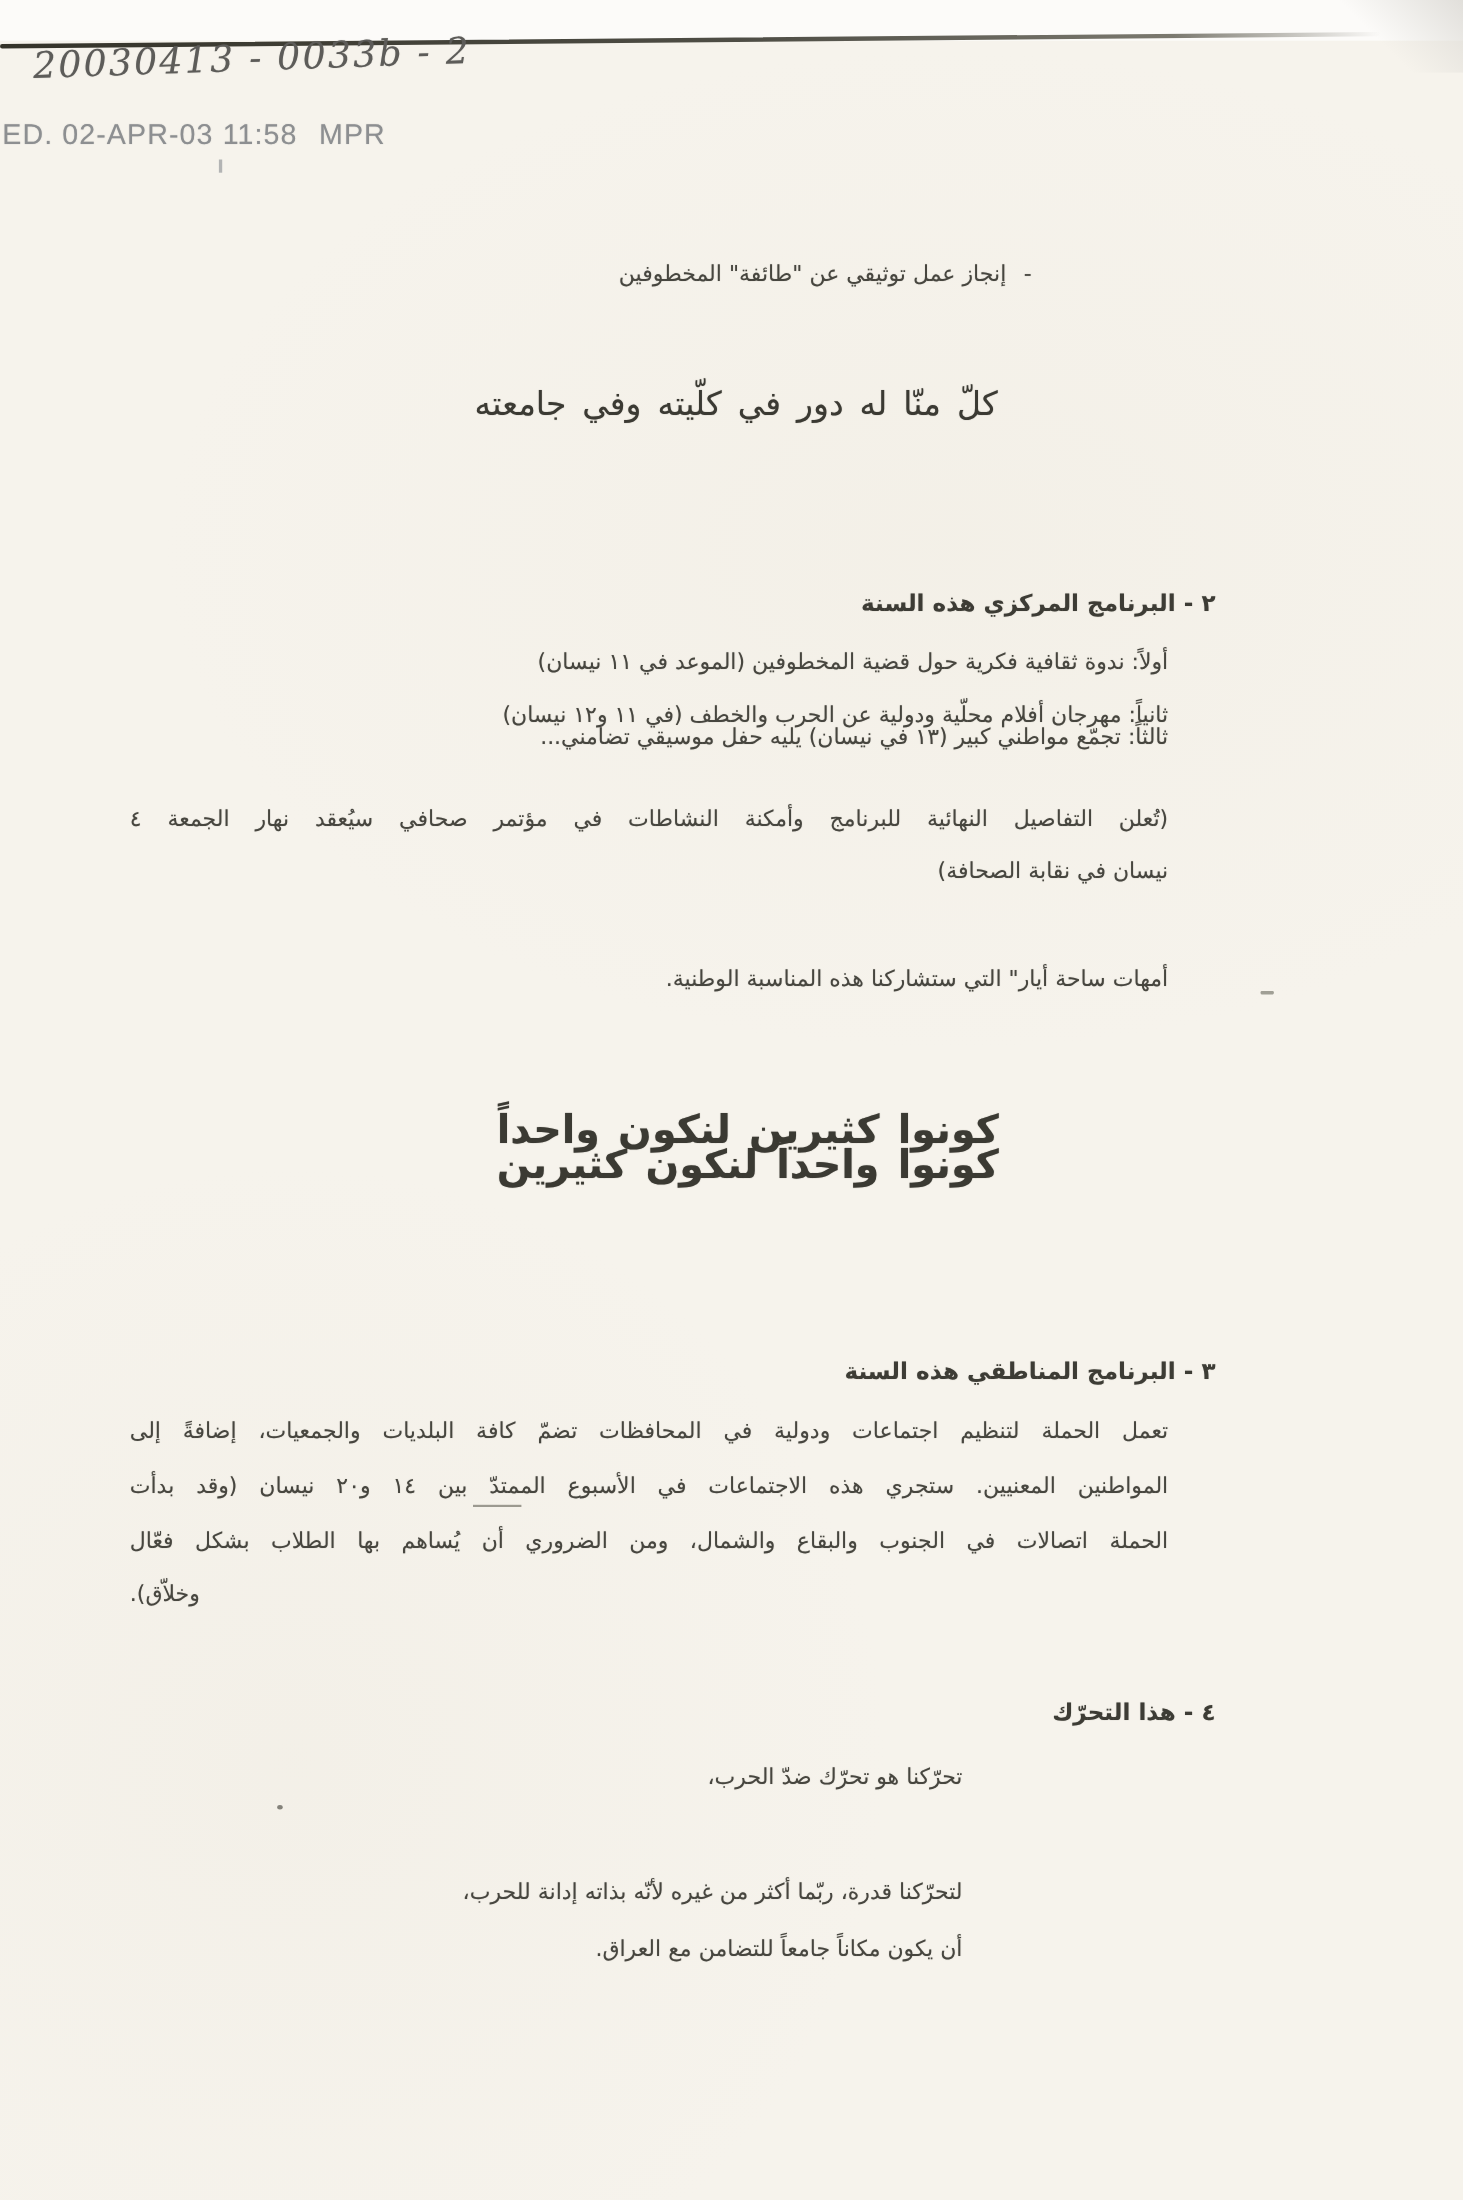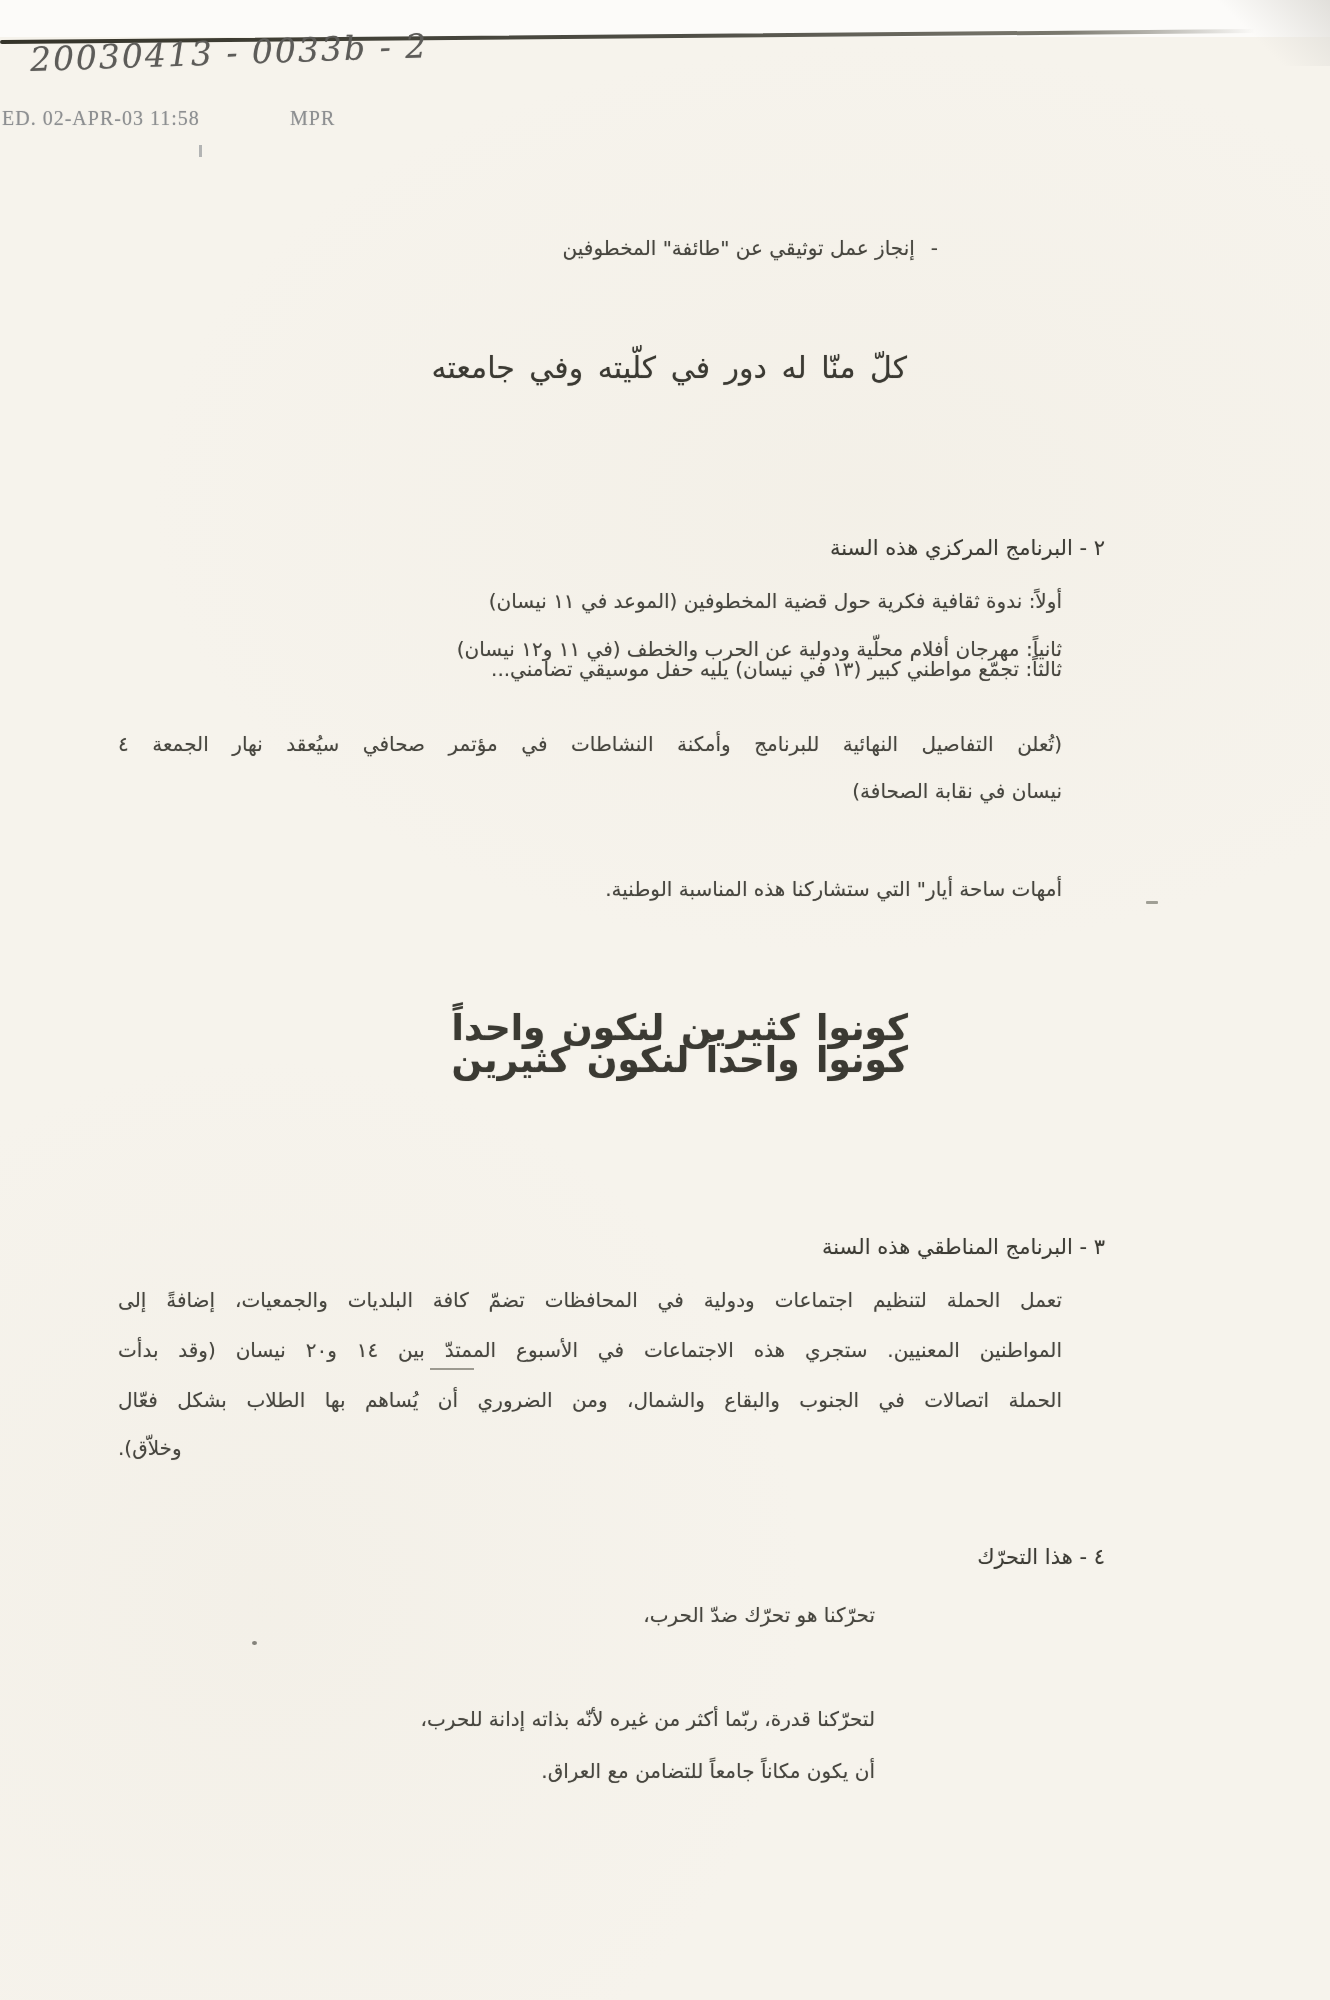--- a/index.html
+++ b/index.html
@@ -19,36 +19,36 @@
     transform:rotate(-0.5deg);transform-origin:0 0;}
   .handwriting{
     position:absolute;top:40px;left:30px;
     font-family:"DejaVu Serif", serif;font-style:italic;
     font-size:33px;letter-spacing:2px;color:#5d5c59;
     transform:rotate(-2deg);transform-origin:0 50%;
     text-shadow:0 0 1px rgba(93,92,89,.4);white-space:nowrap;
   }
   .fax{
     position:absolute;top:107px;
-    font-family:Liberation Serif, serif;
-    font-size:20px;letter-spacing:1px;color:#8d8f91;white-space:nowrap;
+    font-family:Liberation Sans, sans-serif;
+    font-size:26px;letter-spacing:1px;color:#8d8f91;white-space:nowrap;
     text-shadow:0 0 1px rgba(141,143,145,.5);
   }
   .fax-date{left:2px;}
   .fax-code{left:268px;padding-left:22px;}
   .line{
     position:absolute;direction:rtl;unicode-bidi:isolate;white-space:nowrap;
     color:#47463f;font-size:20px;line-height:30px;
     text-shadow:0 0 1px rgba(71,70,63,.35);
   }
   .bullet{right:392px;top:233px;}
   .bullet .dash{margin-left:16px;}
   .headline{right:423px;top:346px;font-size:30px;line-height:44px;font-weight:400;
     color:#3b3a33;word-spacing:5px;text-shadow:0 0 1px rgba(59,58,51,.45);}
-  .title{right:225px;font-weight:400;font-size:21px;color:#3d3c35;}
+  .title{right:225px;font-weight:700;font-size:21px;color:#3d3c35;}
   .body{right:268px;}
   .full{left:118px;right:268px;white-space:normal;text-align:justify;text-align-last:justify;}
   .body-left{left:118px;right:auto;}
   .slogan{right:422px;font-size:36px;line-height:40px;font-weight:700;color:#3b3a33;
     word-spacing:4px;text-shadow:0 0 1px rgba(59,58,51,.45);}
   .s4line{right:455px;}
   .speck{position:absolute;}
   .speck-dash{left:1146px;top:901px;width:12px;height:3px;background:#8b897f;opacity:.8;border-radius:1px;}
   .speck-dot{left:252px;top:1641px;width:5px;height:4px;background:#706e66;border-radius:50%;opacity:.85;}
   .speck-colon{left:199px;top:145px;width:3px;height:12px;background:#a2a4a6;opacity:.8;}

